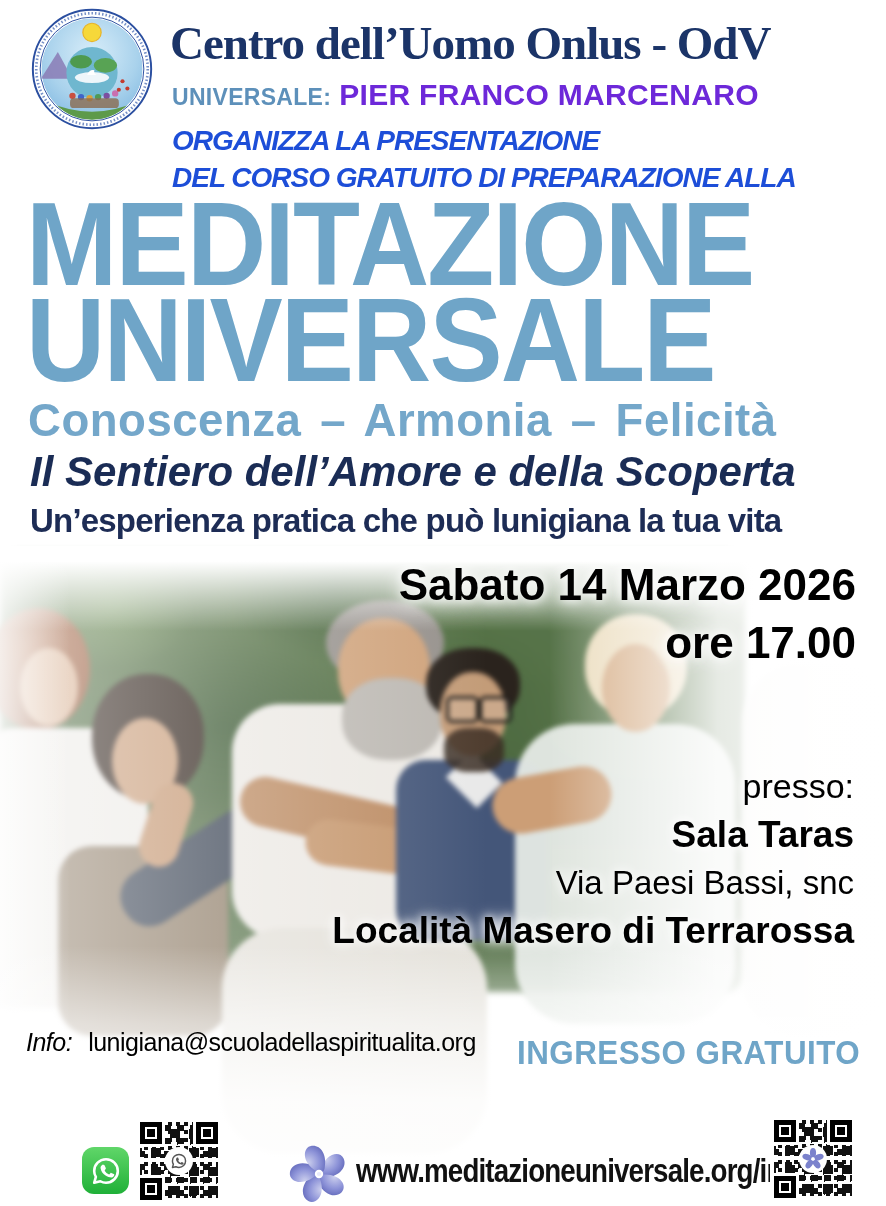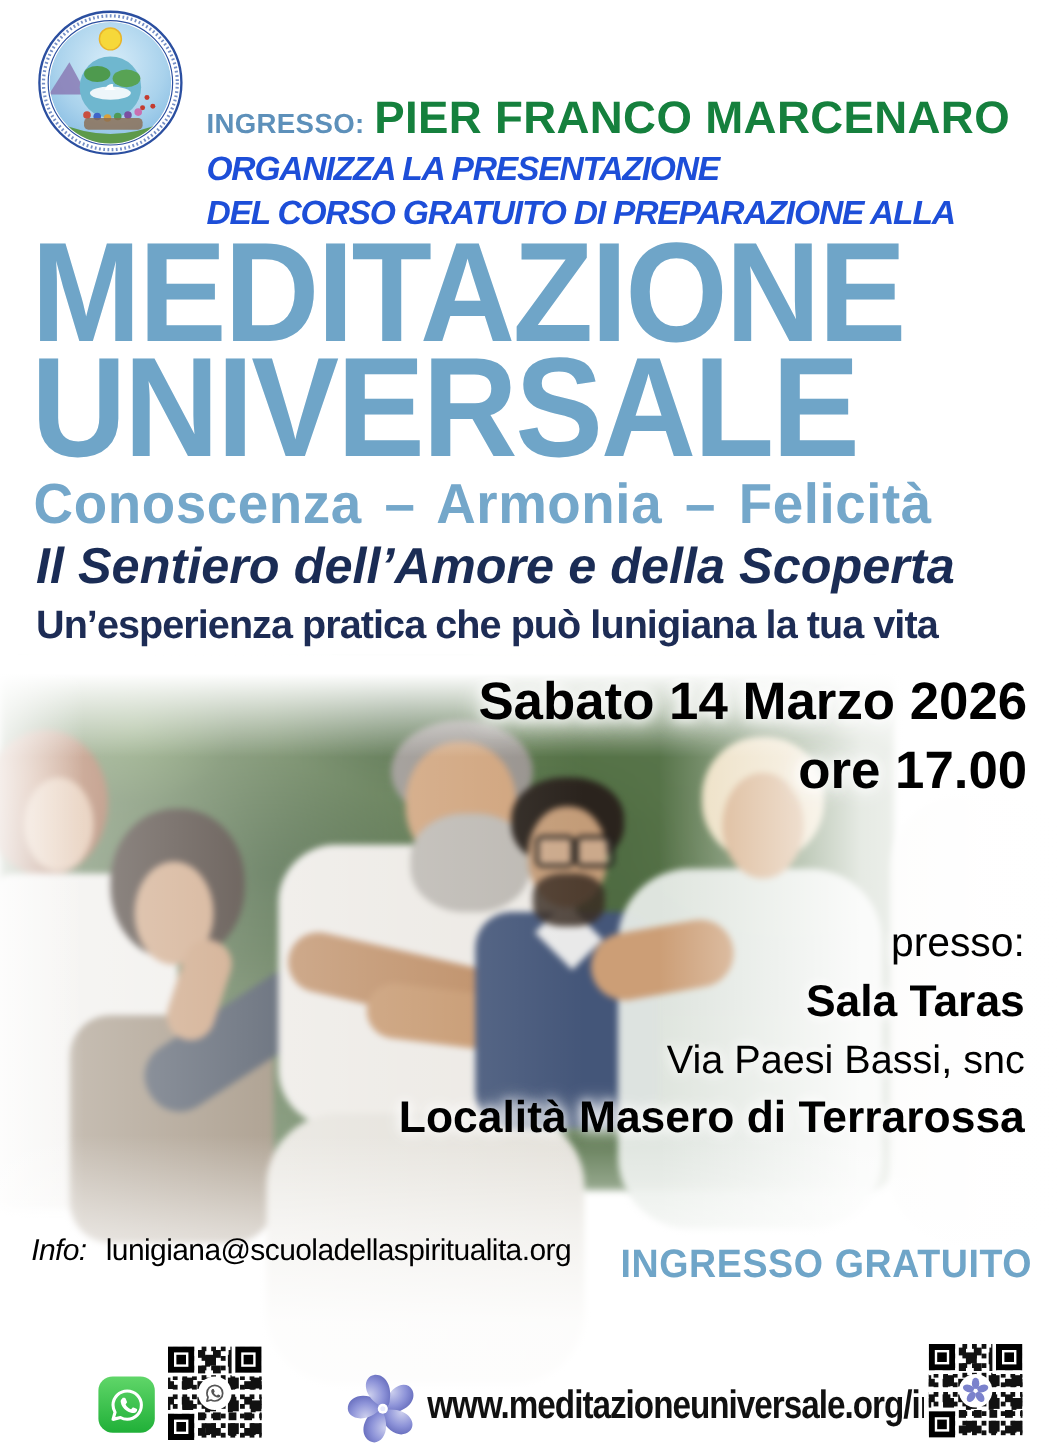--- a/index.html
+++ b/index.html
@@ -9,21 +9,21 @@
   }
   
   .logo{position:absolute;left:22px;top:8px;width:140px;height:122px;}
   .org-name{
     position:absolute;left:170px;top:16px;width:700px;
     font-family:"Liberation Serif",serif;font-weight:700;font-size:47px;
     color:#1b3468;letter-spacing:-1px;white-space:nowrap;
   }
   .director{position:absolute;left:172px;top:78px;white-space:nowrap;}
   .director-label{font-size:23px;font-weight:700;color:#5d90ba;letter-spacing:.3px;vertical-align:baseline;}
-  .director-name{font-size:38px;font-weight:700;color:#15803d;letter-spacing:.3px;margin-left:8px;}
+  .director-name{font-size:30px;font-weight:700;color:#6d28d9;letter-spacing:.3px;margin-left:8px;}
   .intro{
     position:absolute;left:172px;top:122px;font-style:italic;font-weight:700;
     font-size:28px;line-height:37px;color:#1d4ed8;letter-spacing:-1px;white-space:nowrap;
   }
   
   .main-title{
     position:absolute;left:26px;top:196px;color:#6fa5c8;font-weight:700;
     font-size:118px;line-height:96px;letter-spacing:-2px;white-space:nowrap;
     transform:scaleX(.93);transform-origin:left top;
   }
@@ -191,23 +191,24 @@
             <circle cx="69" cy="70" r="2.6" fill="#c96fb0"></circle>
           <rect x="32" y="74" width="40" height="8" rx="3" fill="#8a6a4f" opacity=".8"></rect>
         </g>
         <circle cx="75" cy="60" r="1.7" fill="#c43b2f"></circle>
           <circle cx="79" cy="66" r="1.7" fill="#c43b2f"></circle>
           <circle cx="72" cy="67" r="1.7" fill="#c43b2f"></circle>
       </g>
     </svg>
   </div>
 
+  <div class="org-name">Centro dell’Uomo Onlus - OdV</div>
 
   <div class="director">
-    <span class="director-label">INGRESSO:</span><span class="director-name">PIER FRANCO MARCENARO</span>
+    <span class="director-label">UNIVERSALE:</span><span class="director-name">PIER FRANCO MARCENARO</span>
   </div>
 
   <div class="intro">
     <div>ORGANIZZA LA PRESENTAZIONE</div>
     <div>DEL CORSO GRATUITO DI PREPARAZIONE ALLA</div>
   </div>
 
   <div class="main-title">
     <div>MEDITAZIONE</div>
     <div>UNIVERSALE</div>

